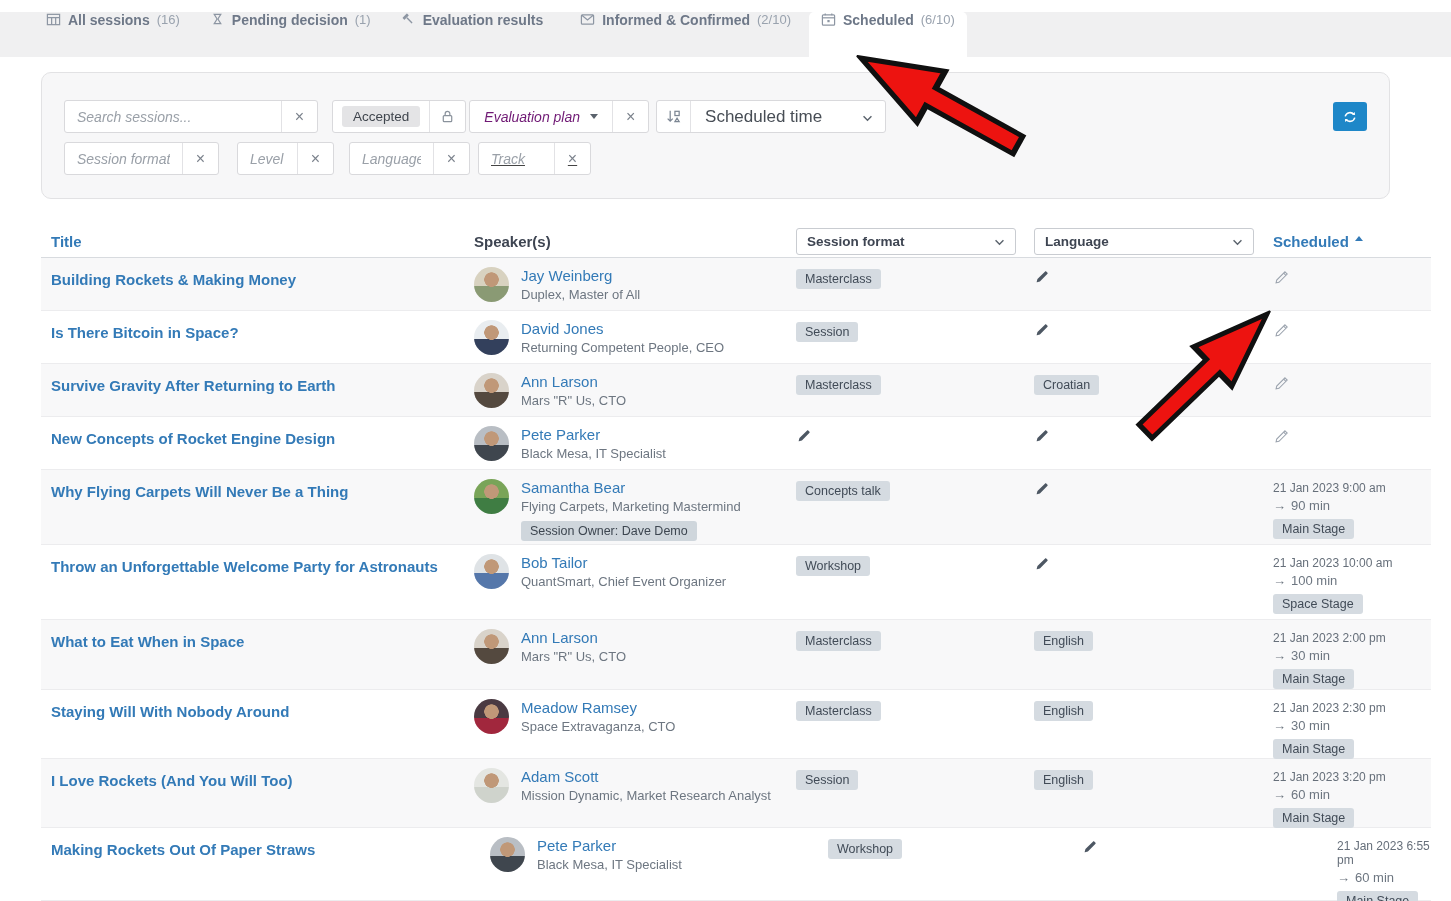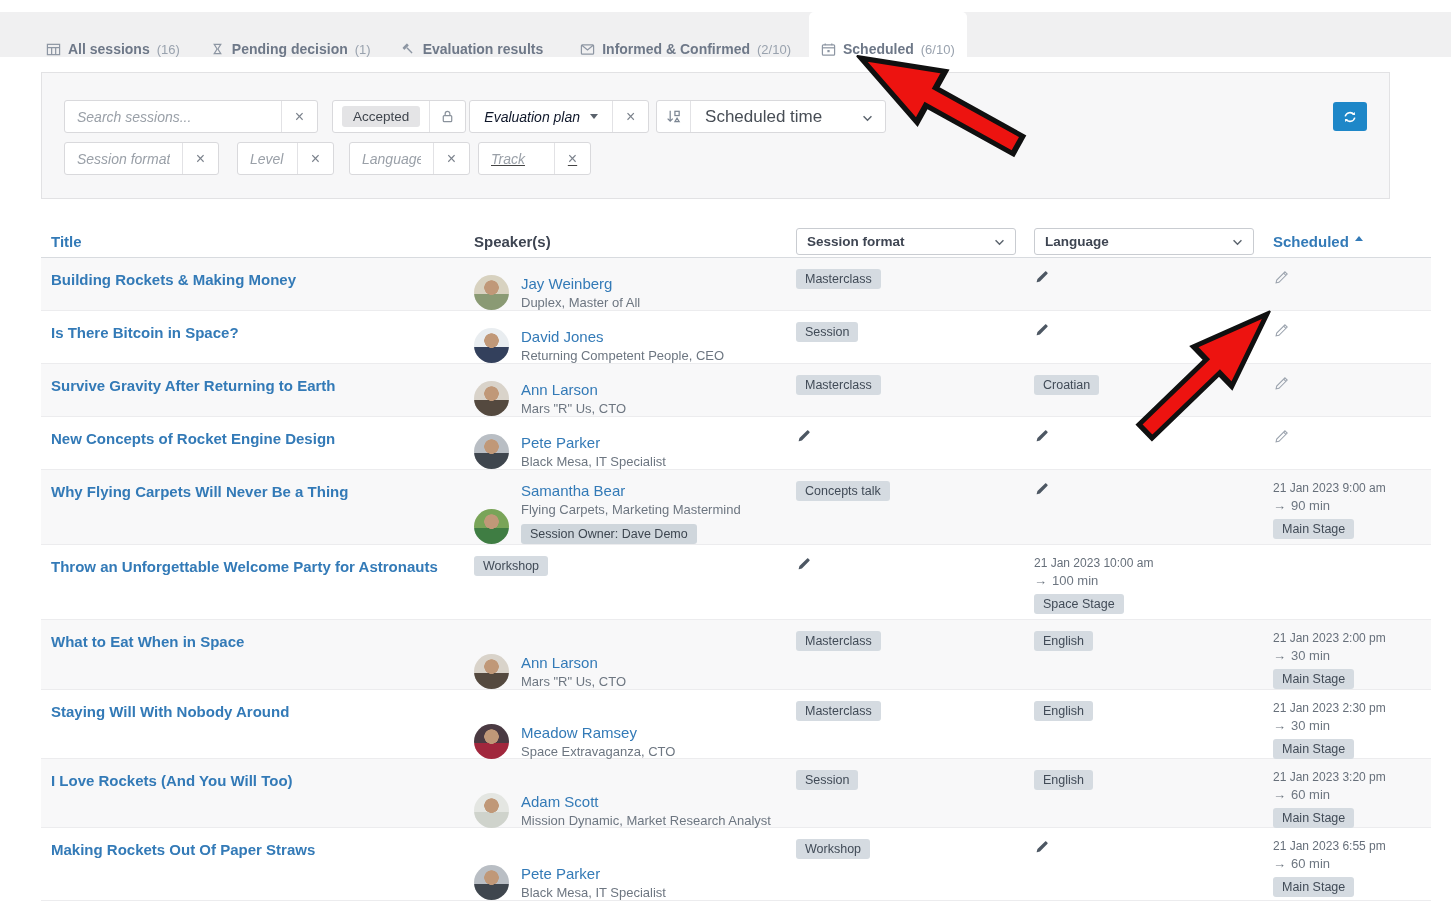--- a/index.html
+++ b/index.html
@@ -4,42 +4,42 @@
 <style>
   html,body{margin:0;padding:0;}
   body{
     width:1451px;height:901px;position:relative;overflow:hidden;
     background:#ffffff;color:#444;
     font-family:"Liberation Sans","DejaVu Sans",sans-serif;
   }
   
   .tabbar{position:absolute;left:0;top:12px;right:0;height:45px;background:#f0f0f1;
     display:flex;align-items:stretch;padding-left:34px;}
-  .tab{display:flex;align-items:flex-end;gap:7px;padding:0 12px;margin-right:6px;cursor:pointer;white-space:nowrap;}
+  .tab{display:flex;align-items:flex-start;gap:7px;padding:0 12px;margin-right:6px;cursor:pointer;white-space:nowrap;}
   .tab .tlabel{font-size:14px;font-weight:700;color:#6e7888;}
   .tab .tcount{font-size:13px;color:#99a2ae;}
   .tab.active{background:#ffffff;border-radius:5px 5px 0 0;}
   .ticon{display:flex;align-items:center;}
   
   .filters{position:absolute;left:41px;top:72px;width:1349px;height:127px;box-sizing:border-box;
-    background:#f7f7f8;border:1px solid #e2e2e4;border-radius:0;padding:27px 22px 0 22px;}
+    background:#f7f7f8;border:1px solid #e2e2e4;border-radius:10px;padding:27px 22px 0 22px;}
   .frow{display:flex;align-items:flex-start;height:33px;}
   .frow + .frow{margin-top:9px;}
   .group{display:flex;align-items:stretch;height:33px;box-sizing:border-box;
     background:#fff;border:1px solid #d9d9dc;border-radius:3px;}
   .group input{border:none;outline:none;background:transparent;font-size:14px;color:#555;
     padding:0 12px;font-family:inherit;min-width:0;flex:1;}
   .group input::placeholder{color:#9aa0a8;font-style:italic;}
   .xbtn{width:35px;display:flex;align-items:center;justify-content:center;flex:none;
     border-left:1px solid #e2e2e5;color:#7b828c;font-size:16px;cursor:pointer;}
   .chip{background:#e4e4e6;border-radius:3px;color:#3f454d;font-size:13.5px;
     display:flex;align-items:center;padding:0 11px;margin:5px 9px;cursor:pointer;}
   .lockbox{width:35px;border-left:1px solid #e2e2e5;display:flex;align-items:center;justify-content:center;cursor:pointer;}
   .evaltext{display:flex;align-items:center;gap:10px;padding:0 14px;font-style:italic;
-    color:#0f172a;font-size:14px;cursor:pointer;}
+    color:#701a75;font-size:14px;cursor:pointer;}
   .caret-down{width:0;height:0;border-left:4.5px solid transparent;border-right:4.5px solid transparent;
     border-top:5px solid #5a626c;}
   .sortbtn{width:33px;display:flex;align-items:center;justify-content:center;
     border-right:1px solid #e2e2e5;cursor:pointer;flex:none;}
   .selecttext{display:flex;align-items:center;justify-content:space-between;width:168px;
     padding:0 12px 0 14px;font-size:17px;color:#474d55;cursor:pointer;}
   .g-search{width:254px;margin-right:14px;}
   .g-accepted{margin-right:3px;}
   .g-eval{margin-right:7px;}
   .g-format{width:155px;margin-right:18px;}
@@ -57,21 +57,21 @@
   .hselect{width:220px;height:27px;background:#fff;border:1px solid #c9ccd1;border-radius:3px;
     display:flex;align-items:center;justify-content:space-between;padding:0 10px;box-sizing:border-box;
     font-size:13.5px;font-weight:700;color:#3e4552;cursor:pointer;}
   .th-sched{color:#337ab7;font-weight:700;font-size:15px;display:flex;align-items:flex-start;gap:6px;cursor:pointer;}
   .caret-up{width:0;height:0;border-left:4.5px solid transparent;border-right:4.5px solid transparent;
     border-bottom:5px solid #337ab7;margin-top:3px;}
   .row{border-bottom:1px solid #ececee;}
   .row.striped{background:#f8f8f9;}
   .c-title{padding:13px 16px 0 10px;}
   .title-link{color:#337ab7;font-weight:700;font-size:15px;line-height:1.25;cursor:pointer;}
-  .c-speaker{padding-top:9px;display:flex;gap:12px;align-items:flex-end;}
+  .c-speaker{padding-top:9px;display:flex;gap:12px;align-items:flex-start;}
   .avatar{width:35px;height:35px;border-radius:50%;flex:none;}
   .sp-name{color:#337ab7;font-size:15px;cursor:pointer;}
   .sp-affil{color:#6d7681;font-size:13px;margin-top:3px;}
   .owner-badge{display:inline-block;background:#cfd6dc;color:#3d4650;font-size:12.5px;
     padding:3px 9px;border-radius:3px;margin-top:7px;}
   .c-format,.c-lang,.c-sched{padding-top:11px;}
   .badge{display:inline-block;background:#d5dbe1;color:#414b57;font-size:12.5px;
     padding:3px 9px;border-radius:3px;white-space:nowrap;}
   .pencil{cursor:pointer;display:inline-block;padding:1px;line-height:0;}
   .sch-date{color:#666f7a;font-size:12px;}
@@ -321,20 +321,27 @@
           <div class="sch-date">21 Jan 2023 9:00 am</div>
           <div class="sch-dur">
             <span>→</span>
             <span>90 min</span>
           </div>
           <div class="sch-stage"><span class="badge">Main Stage</span></div>
         </div>
       </div>
       <div class="row" style="height: 75px;">
         <div class="c-title"><span class="title-link">Throw an Unforgettable Welcome Party for Astronauts</span></div>
+        <div class="c-speaker">
+          <div class="avatar" style="background: radial-gradient(circle at 50% 36%, rgb(192, 152, 120) 0px, rgb(192, 152, 120) 7px, rgba(0, 0, 0, 0) 7.5px), linear-gradient(rgb(223, 227, 230) 0px, rgb(223, 227, 230) 55%, rgb(85, 119, 170) 55%, rgb(85, 119, 170) 100%);"></div>
+          <div>
+            <div class="sp-name">Bob Tailor</div>
+            <div class="sp-affil">QuantSmart, Chief Event Organizer</div>
+          </div>
+        </div>
         <div class="c-format"><span class="badge">Workshop</span></div>
         <div class="c-lang"><span class="pencil"><svg width="14" height="14" viewBox="0 0 16 16">
               <path fill="#4d5763" d="M11.6 1.7c.3-.3.9-.3 1.2 0l1.5 1.5c.3.3.3.9 0 1.2l-8.7 8.7-3.3.9a.3.3 0 0 1-.4-.4l.9-3.3z"></path>
             </svg></span></div>
         <div class="c-sched">
           <div class="sch-date">21 Jan 2023 10:00 am</div>
           <div class="sch-dur">
             <span>→</span>
             <span>100 min</span>
           </div>
@@ -394,21 +401,21 @@
         <div class="c-lang"><span class="badge">English</span></div>
         <div class="c-sched">
           <div class="sch-date">21 Jan 2023 3:20 pm</div>
           <div class="sch-dur">
             <span>→</span>
             <span>60 min</span>
           </div>
           <div class="sch-stage"><span class="badge">Main Stage</span></div>
         </div>
       </div>
-      <div class="row" style="height: 73px;">
+      <div class="row" style="height: 73px; gap: 16px;">
         <div class="c-title"><span class="title-link">Making Rockets Out Of Paper Straws</span></div>
         <div class="c-speaker">
           <div class="avatar" style="background: radial-gradient(circle at 50% 36%, rgb(192, 152, 120) 0px, rgb(192, 152, 120) 7px, rgba(0, 0, 0, 0) 7.5px), linear-gradient(rgb(185, 190, 196) 0px, rgb(185, 190, 196) 55%, rgb(63, 70, 78) 55%, rgb(63, 70, 78) 100%);"></div>
           <div>
             <div class="sp-name">Pete Parker</div>
             <div class="sp-affil">Black Mesa, IT Specialist</div>
           </div>
         </div>
         <div class="c-format"><span class="badge">Workshop</span></div>
         <div class="c-lang"><span class="pencil"><svg width="14" height="14" viewBox="0 0 16 16">

